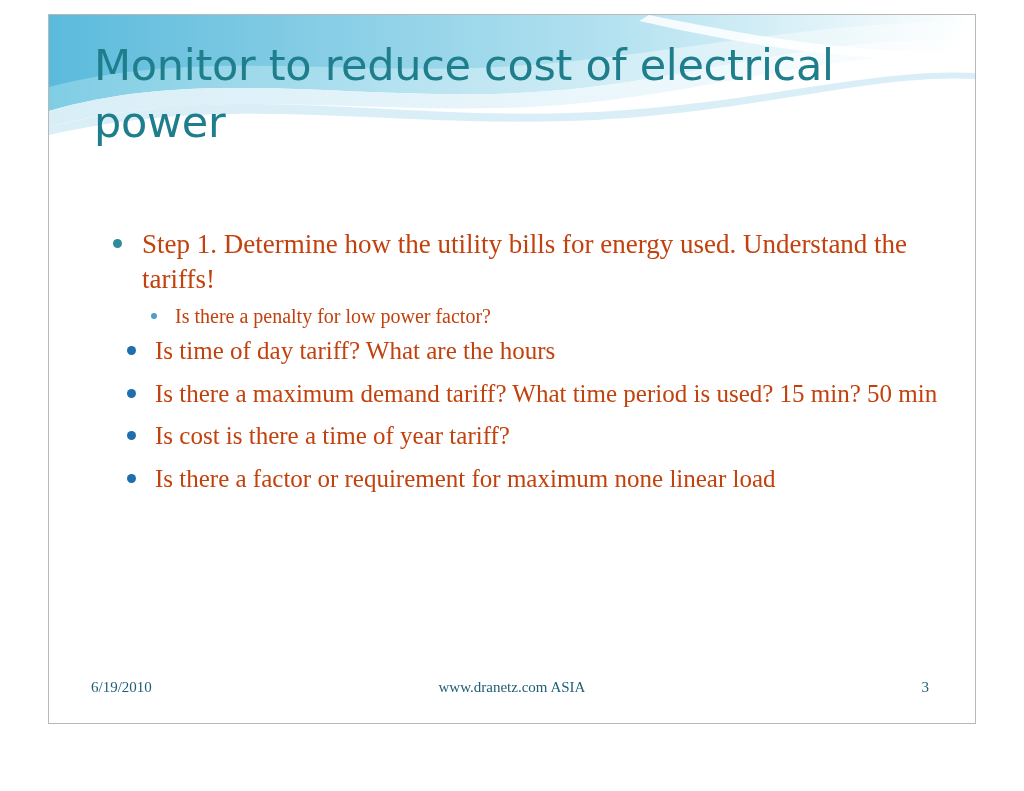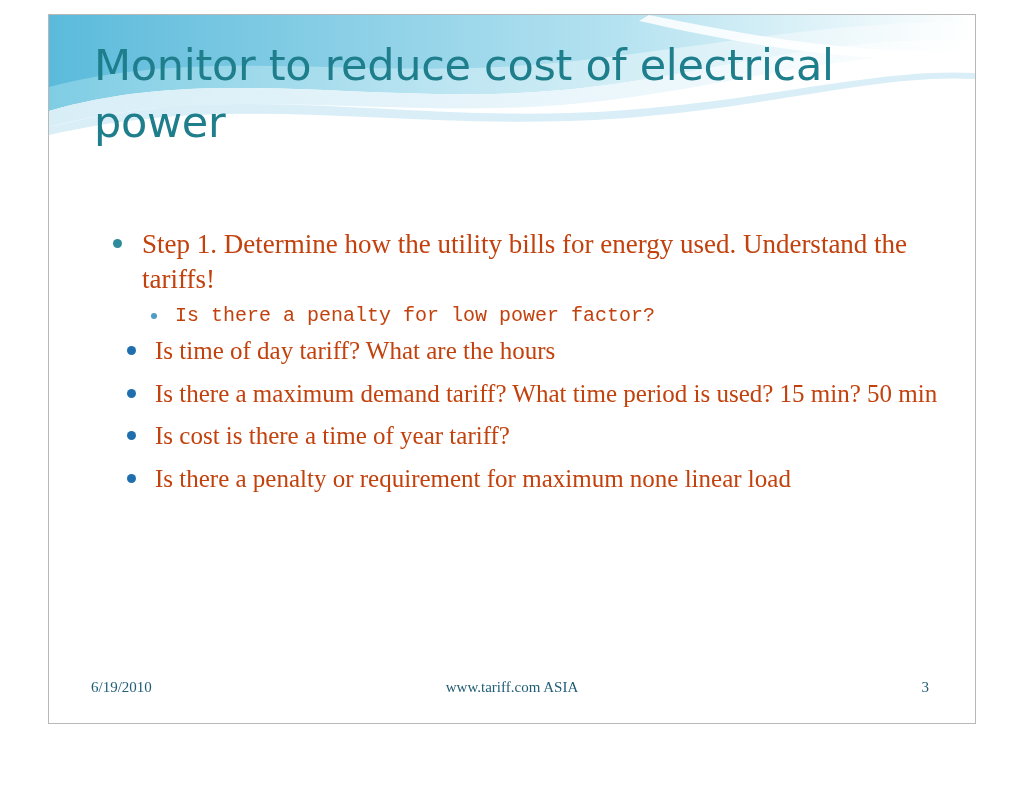--- a/index.html
+++ b/index.html
@@ -89,21 +89,20 @@
     position: absolute;
     left: 22px;
     top: 11px;
     width: 9px;
     height: 9px;
     border-radius: 50%;
     background: #1f6fae;
   }
   .sub2 {
     margin-top: 4px;
-    font-family: Liberation Mono, monospace;
   }
   .lvl3 {
     font-size: 20px;
     line-height: 1.3;
     padding-left: 70px;
     margin-bottom: 6px;
   }
   .lvl3 > .bullet {
     position: absolute;
     left: 46px;
@@ -199,26 +198,26 @@
           <li class="lvl2">
             <span class="bullet"></span>
             <span>Is there a maximum demand tariff? What time period is used? 15 min? 50 min</span>
           </li>
           <li class="lvl2">
             <span class="bullet"></span>
             <span>Is cost is there a time of year tariff?</span>
           </li>
           <li class="lvl2">
             <span class="bullet"></span>
-            <span>Is there a penalty or requirement for maximum none linear load</span>
+            <span>Is there a factor or requirement for maximum none linear load</span>
           </li>
         </ul>
       </li>
     </ul>
   </div>
 
   <div class="footer">
     <span class="date">6/19/2010</span>
-    <span class="center">www.tariff.com  ASIA</span>
+    <span class="center">www.dranetz.com  ASIA</span>
     <span class="page">3</span>
   </div>
 
 </div>
 
 </body></html>

